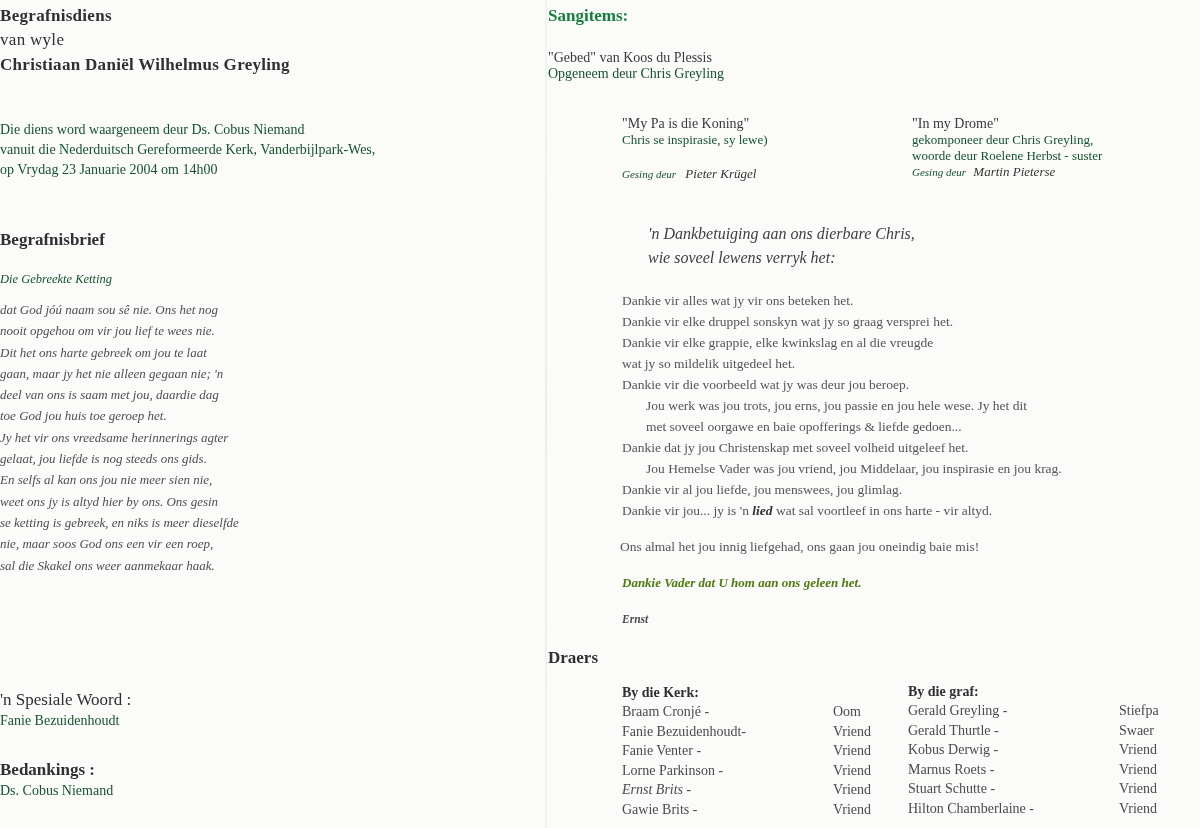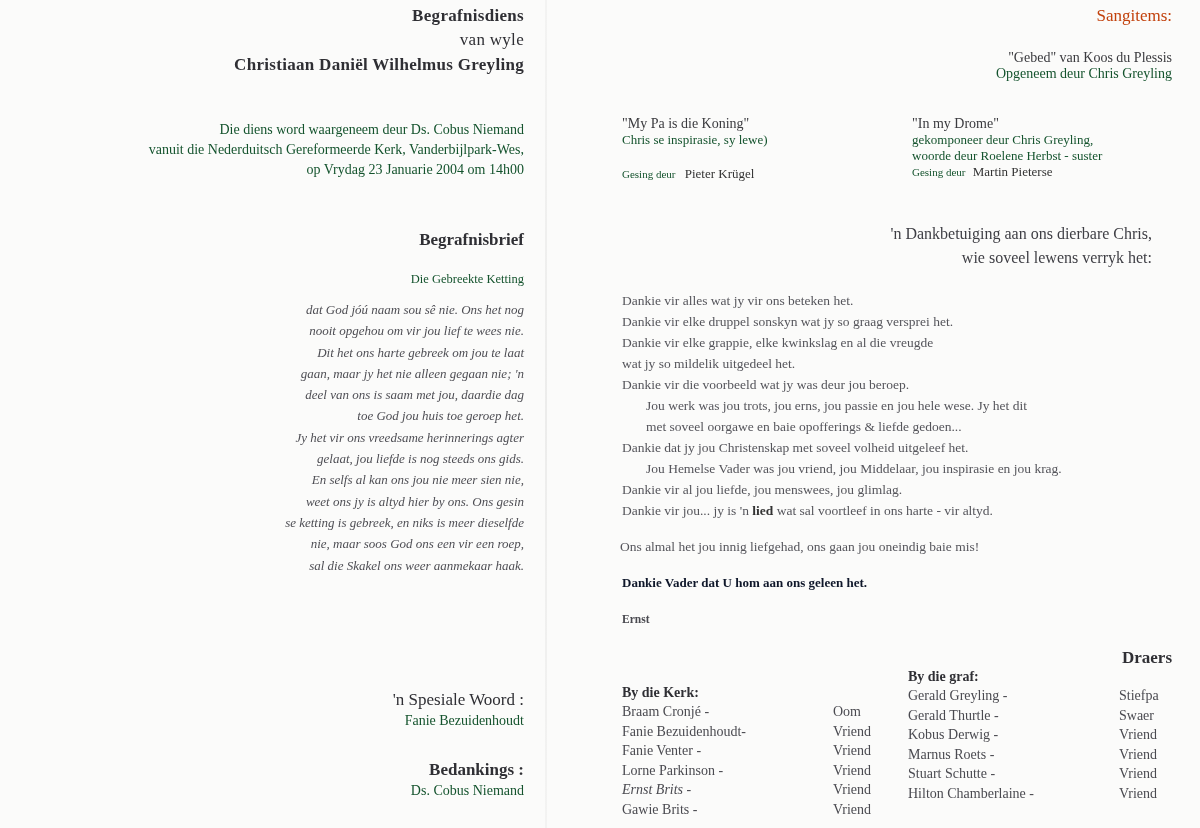--- a/index.html
+++ b/index.html
@@ -8,23 +8,23 @@
     background: #fbfbfa;
     font-family: "Liberation Serif", "DejaVu Serif", serif;
     color: #3a3a3e;
   }
   .page { position: absolute; top: 0; height: 828px; }
   .left { left: 0; width: 545px; }
   .right { left: 548px; width: 652px; }
   .fold { position: absolute; left: 545px; top: 0; width: 2px; height: 828px;
           background: linear-gradient(#f3f3f2, #ececeb, #f3f3f2); }
   .abs { position: absolute; }
-  .center { text-align: right; padding-left: 44px; }
+  .center { text-align: left; }
   .bold { font-weight: bold; }
-  .ital { }
+  .ital { font-style: italic; }
   .faint { color: #14532d; }
   .title { font-size: 17px; font-weight: bold; color: #2f2f34; letter-spacing: 0.3px; }
   .heading { font-size: 17px; font-weight: bold; color: #2f2f34; }
   .body14 { font-size: 14px; line-height: 20.5px; }
   .poem { font-size: 13px; line-height: 21.3px; font-style: italic; color: #4e4e54; }
   .thanks { font-size: 13.5px; line-height: 21px; color: #55555b; }
   .thanks .indent { padding-left: 24px; }
   .bearer-row { display: flex; font-size: 14px; line-height: 19.5px; color: #4a4a50; gap: 39px; }
   .bearer-row .name { width: 170px; white-space: nowrap; }
 </style>
@@ -71,21 +71,21 @@
 
   <div class="abs center" style="left:0;width:480px;top:760px;">
     <div class="heading">Bedankings  :</div>
     <div class="faint" style="font-size:14px;margin-top:3px;">Ds. Cobus Niemand</div>
   </div>
 </div>
 
 <div class="fold"></div>
 
 <div class="page right">
-  <div class="abs center" style="left:0;width:580px;top:6px;font-size:17px;color:#c2410c;">Sangitems:</div>
+  <div class="abs center" style="left:0;width:580px;top:6px;font-size:17px;color:#15803d;font-weight:bold;">Sangitems:</div>
 
   <div class="abs center" style="left:0;width:580px;top:50px;">
     <div style="font-size:14px;color:#3a3a3e;">"Gebed" van Koos du Plessis</div>
     <div class="faint" style="font-size:14px;">Opgeneem deur Chris Greyling</div>
   </div>
 
   <div class="abs" style="left:74px;top:116px;width:270px;">
     <div style="font-size:14px;color:#3a3a3e;">"My Pa is die Koning"</div>
     <div class="faint" style="font-size:13px;">Chris se inspirasie, sy lewe)</div>
     <div style="margin-top:18px;font-size:13px;">
@@ -120,21 +120,21 @@
     <div>Dankie dat jy jou Christenskap met soveel volheid uitgeleef het.</div>
     <div class="indent" style="white-space:nowrap;">Jou Hemelse Vader was jou vriend, jou Middelaar, jou inspirasie en jou krag.</div>
     <div>Dankie vir al jou liefde, jou menswees, jou glimlag.</div>
     <div>
       <span>Dankie vir jou... jy is 'n</span>
       <span class="ital bold" style="color:#333;">lied</span><span> wat sal voortleef in ons harte - vir altyd.</span>
     </div>
   </div>
 
   <div class="abs thanks" style="left:72px;top:536px;width:580px;">Ons almal het jou innig liefgehad, ons gaan jou oneindig baie mis!</div>
-  <div class="abs ital bold" style="left:74px;top:575px;font-size:13px;color:#0f172a;">Dankie Vader dat U hom aan ons geleen het.</div>
+  <div class="abs ital bold" style="left:74px;top:575px;font-size:13px;color:#4d7c0f;">Dankie Vader dat U hom aan ons geleen het.</div>
   <div class="abs ital bold" style="left:74px;top:613px;font-size:11.5px;color:#4a4a50;">Ernst</div>
 
   <div class="abs center heading" style="left:0;width:580px;top:648px;font-size:17px;">Draers</div>
 
   <div class="abs" style="left:74px;top:683px;width:260px;">
     <div class="bold" style="font-size:14px;color:#2f2f34;line-height:19px;">By die Kerk:</div>
     <div id="church-rows">
         <div class="bearer-row">
           <span class="name" style="width: 172px;">Braam Cronjé  -</span>
           <span>Oom</span>
@@ -155,21 +155,21 @@
           <span class="name" style="width: 172px; font-style: italic;">Ernst Brits -</span>
           <span>Vriend</span>
         </div>
         <div class="bearer-row">
           <span class="name" style="width: 172px;">Gawie Brits -</span>
           <span>Vriend</span>
         </div>
       </div>
   </div>
 
-  <div class="abs" style="left:360px;top:667px;width:290px;">
+  <div class="abs" style="left:360px;top:682px;width:290px;">
     <div class="bold" style="font-size:14px;color:#2f2f34;line-height:19px;">By die graf:</div>
     <div id="grave-rows">
         <div class="bearer-row">
           <span class="name" style="width: 172px;">Gerald Greyling -</span>
           <span>Stiefpa</span>
         </div>
         <div class="bearer-row">
           <span class="name" style="width: 172px;">Gerald Thurtle -</span>
           <span>Swaer</span>
         </div>

